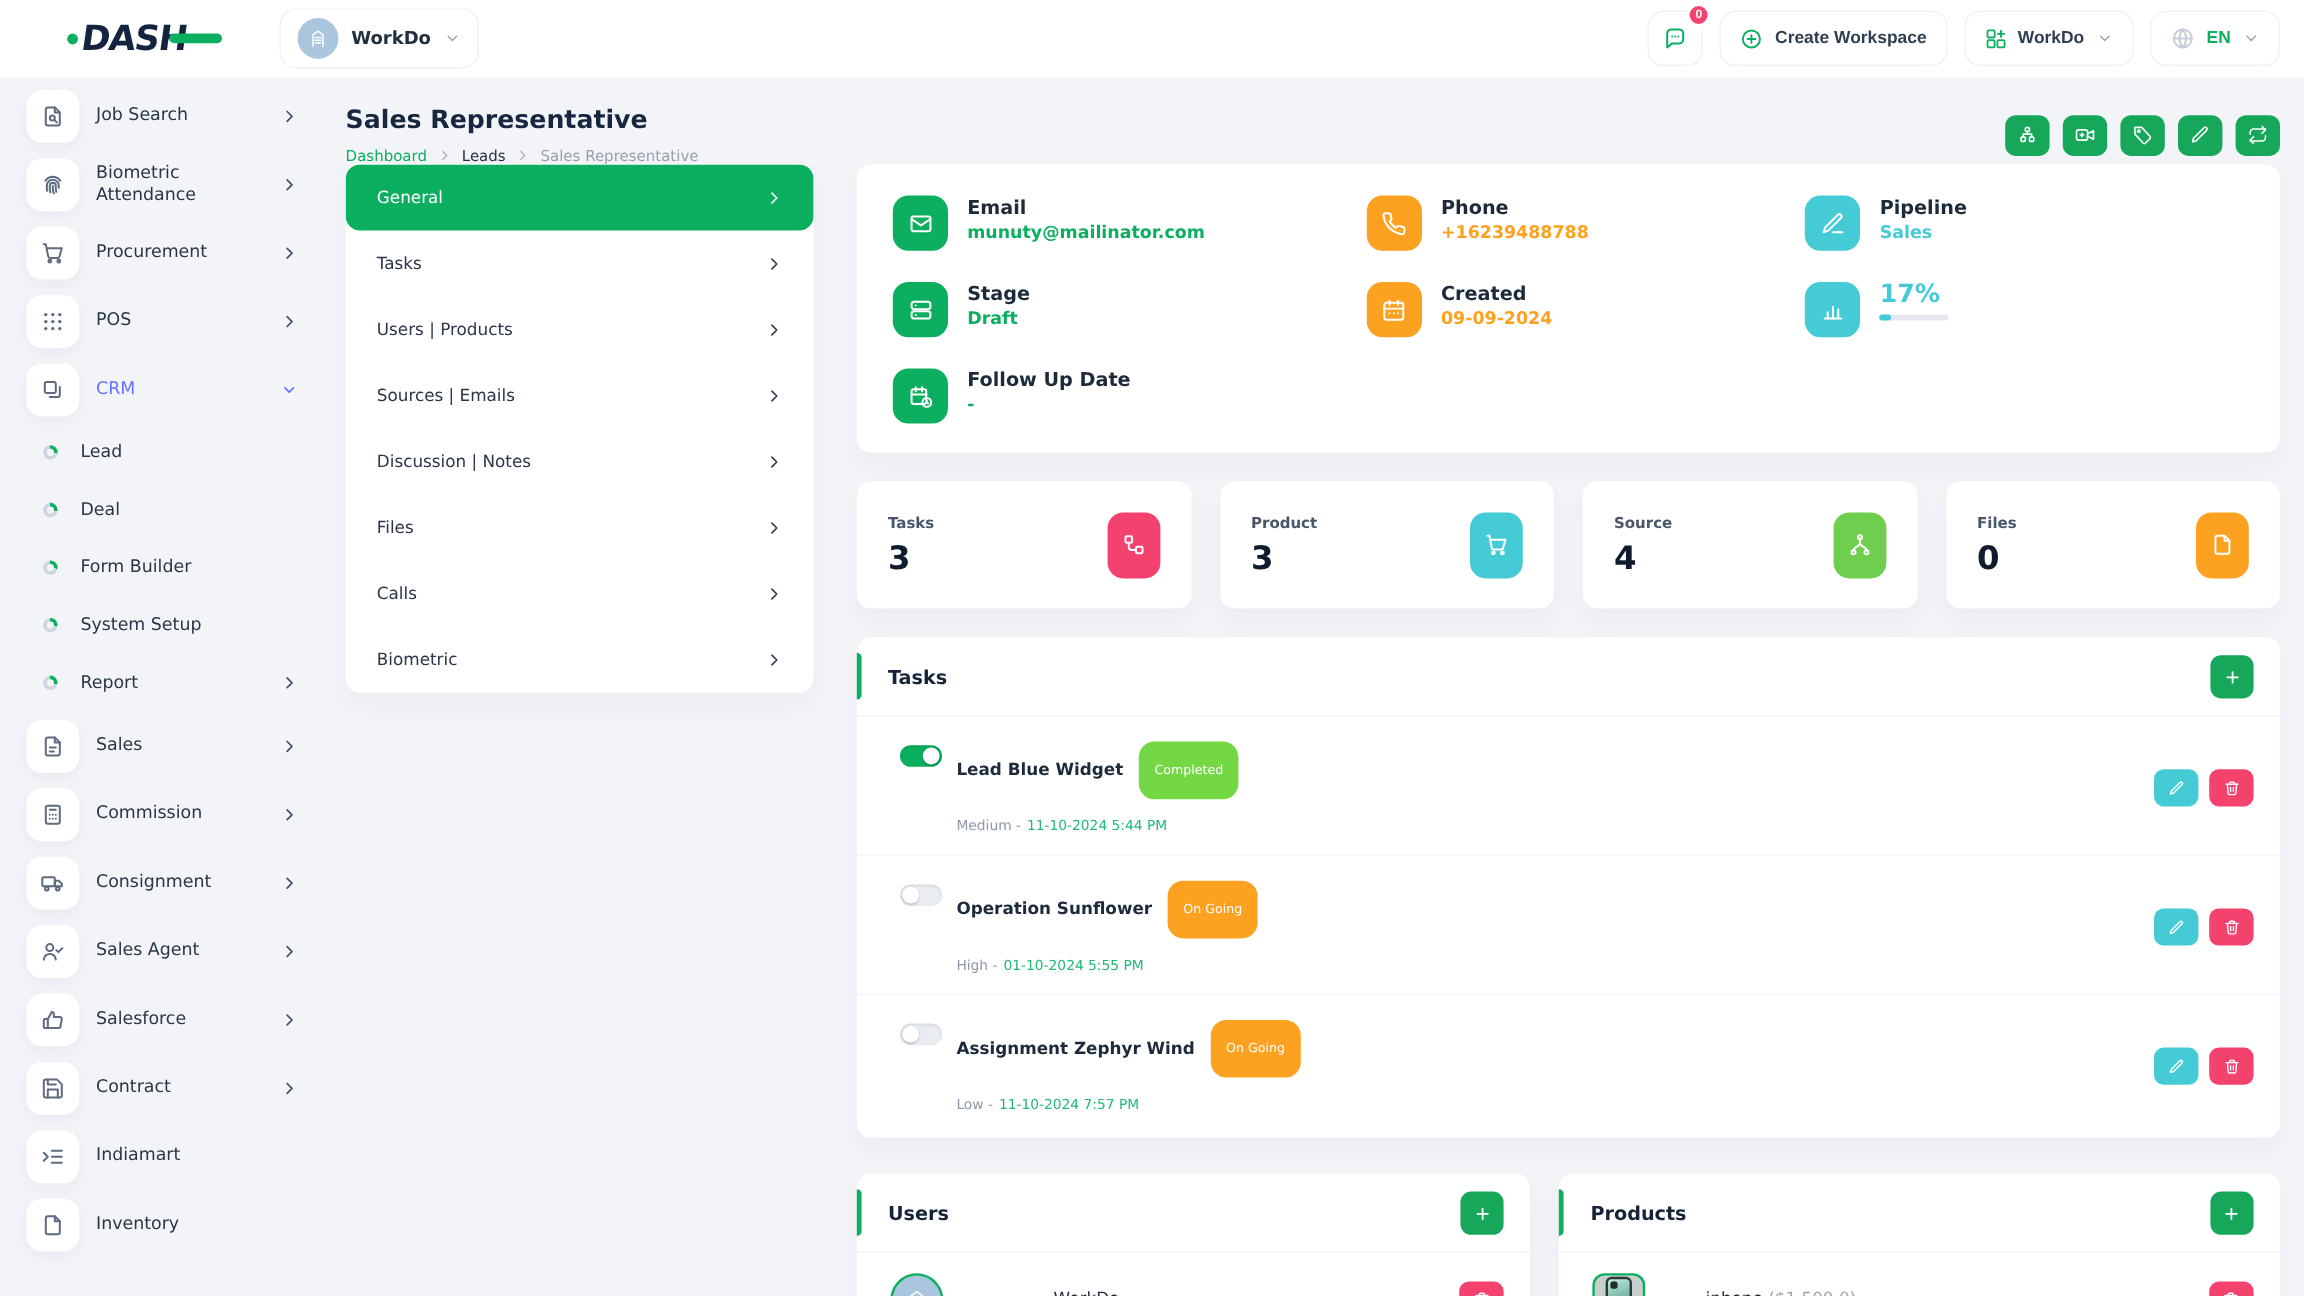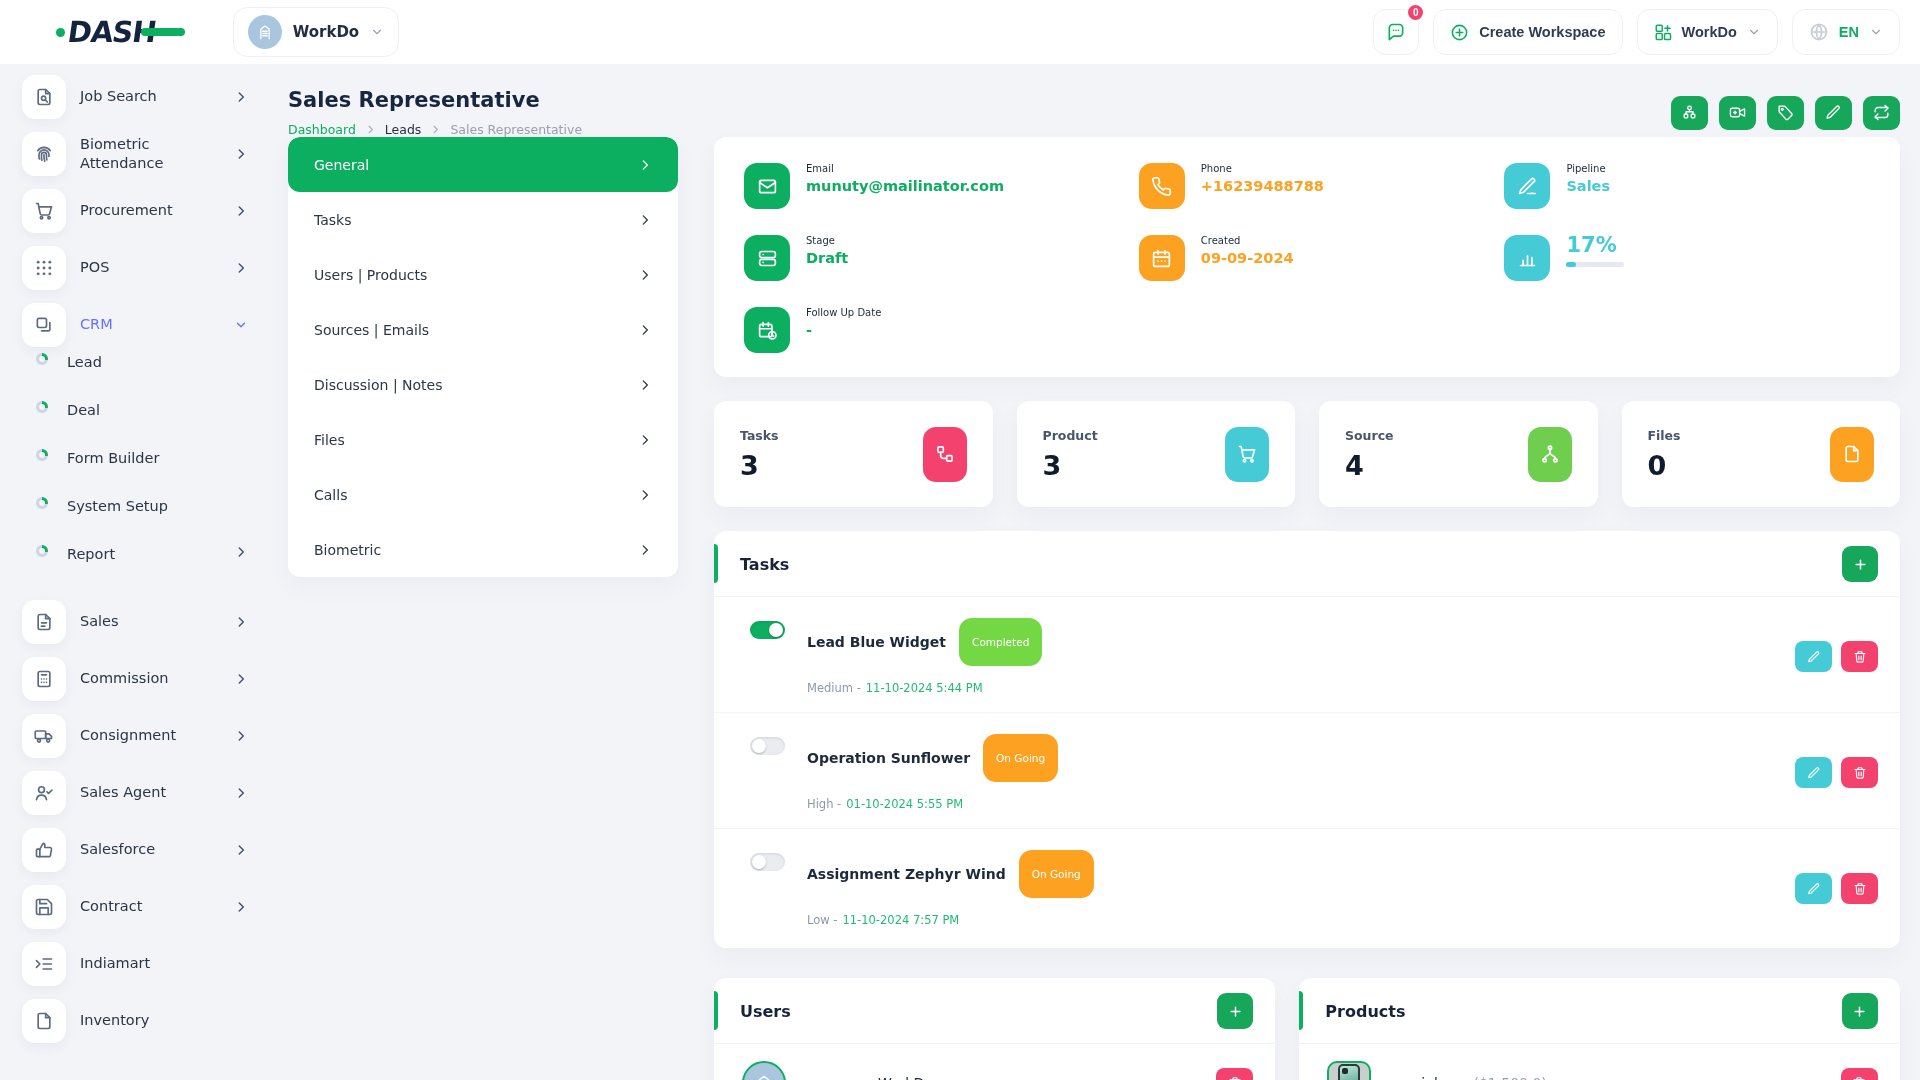--- a/index.html
+++ b/index.html
@@ -32,21 +32,21 @@
   .globe-ic{color:#c7cdd8}
   .lang-label{font-size:14.5px;font-weight:700;color:var(--primary)}
 
   
   .sidebar{position:fixed;top:48px;left:0;bottom:0;width:264px;padding:20px 16px 0 22px;overflow:hidden}
   .side-item{display:flex;align-items:center;min-height:57px;cursor:pointer}
   .side-ic{width:44px;height:44px;background:#fff;border-radius:13px;display:flex;align-items:center;justify-content:center;color:#5c6b80;box-shadow:0 4px 12px rgba(28,41,90,.05);flex:none}
   .side-label{margin-left:14px;font-size:14.5px;font-weight:500;color:var(--text);flex:1;line-height:1.3}
   .side-chev{width:14px;height:14px;color:#42506a;stroke-width:2.4}
   .side-item.active .side-label,.side-item.active .side-chev{color:var(--purple)}
-  .side-sub{display:flex;align-items:flex-start;min-height:48px;padding-left:14px;cursor:pointer}
+  .side-sub{display:flex;align-items:center;min-height:48px;padding-left:14px;cursor:pointer}
   .donut{width:12px;height:12px;border-radius:50%;background:conic-gradient(var(--primary) 0 100deg,#ccd6df 100deg 360deg);position:relative;flex:none}
   .donut::after{content:'';position:absolute;inset:3px;border-radius:50%;background:var(--bg)}
   .side-sub .side-label{margin-left:19px}
 
   
   .main{margin-left:264px;padding:88px 20px 0 24px}
   .page-head{display:flex;align-items:center;justify-content:space-between;}
   .page-title{font-size:21px;font-weight:700;color:#182740}
   .crumbs{display:flex;align-items:center;gap:9px;margin-top:10px;font-size:12.5px}
   .crumb-home{color:var(--primary);cursor:pointer}
@@ -69,21 +69,21 @@
   .right-col{flex:1;min-width:0}
 
   
   .info-card{padding:26px 30px 24px 30px}
   .info-grid{display:grid;grid-template-columns:1.08fr 1fr 1fr;row-gap:26px}
   .detail{display:flex;gap:16px;align-items:flex-start}
   .d-ic{width:46px;height:46px;border-radius:13px;display:flex;align-items:center;justify-content:center;color:#fff;flex:none}
   .d-ic .ic{width:21px;height:21px;stroke-width:1.9}
   .bg-green{background:var(--primary)} .bg-orange{background:var(--orange)} .bg-cyan{background:var(--cyan)}
   .bg-pink{background:var(--pink)} .bg-lgreen{background:var(--lgreen)}
-  .d-label{font-size:10px;font-weight:400;color:#1c2a3a}
+  .d-label{font-size:16px;font-weight:700;color:#1c2a3a}
   .d-value{font-size:14.5px;font-weight:600;margin-top:4px}
   .v-green{color:var(--primary)} .v-orange{color:var(--orange)} .v-cyan{color:var(--cyan)}
   .pct{font-size:21px;font-weight:700;color:var(--cyan);line-height:1}
   .bar{width:58px;height:5px;border-radius:3px;background:#e7e9f2;margin-top:6px}
   .bar-fill{height:100%;border-radius:3px;background:var(--cyan)}
 
   
   .stats-row{display:flex;gap:24px;margin-top:24px}
   .stat-card{flex:1;height:106px;display:flex;align-items:center;justify-content:space-between;padding:0 26px}
   .stat-label{font-size:12.5px;font-weight:600;color:#49566a}
@@ -98,21 +98,21 @@
   .add-btn{width:36px;height:36px;border-radius:9px;background:#17a75b;color:#fff;display:flex;align-items:center;justify-content:center;border:none;cursor:pointer}
   .add-btn .ic{width:15px;height:15px;stroke-width:2.4}
 
   
   .task-row{display:flex;align-items:flex-start;padding:21px 22px 17px 36px;border-bottom:1px solid #f3f4f7}
   .task-row:last-child{border-bottom:none}
   .switch{width:35px;height:18px;border-radius:10px;background:#e9ecf0;box-shadow:inset 0 1px 3px rgba(0,0,0,.1);position:relative;margin-top:3px;cursor:pointer;flex:none}
   .switch::after{content:'';position:absolute;top:2px;left:2px;width:14px;height:14px;border-radius:50%;background:#fff;box-shadow:0 1px 2px rgba(0,0,0,.25)}
   .switch.on{background:var(--primary)}
   .switch.on::after{left:19px}
-  .t-main{margin-left:22px;flex:1;min-width:0}
+  .t-main{margin-left:12px;flex:1;min-width:0}
   .t-title-row{display:flex;align-items:center;gap:13px}
   .t-title{font-size:14px;font-weight:700;color:#1c2a3c}
   .badge{font-size:10.5px;font-weight:400;color:#fff;padding:18px 13px;border-radius:13px}
   .badge.done{background:var(--badge-green)}
   .badge.going{background:var(--orange)}
   .t-meta{margin-top:15px;font-size:11.5px;color:var(--muted)}
   .t-date{color:#21ba75;margin-left:5px}
   .row-actions{display:flex;gap:9px;margin-left:auto;align-self:center}
   .sq-btn{width:37px;height:31px;border-radius:8px;color:#fff;display:flex;align-items:center;justify-content:center;border:none;cursor:pointer}
   .sq-btn .ic{width:14px;height:14px;stroke-width:2}

